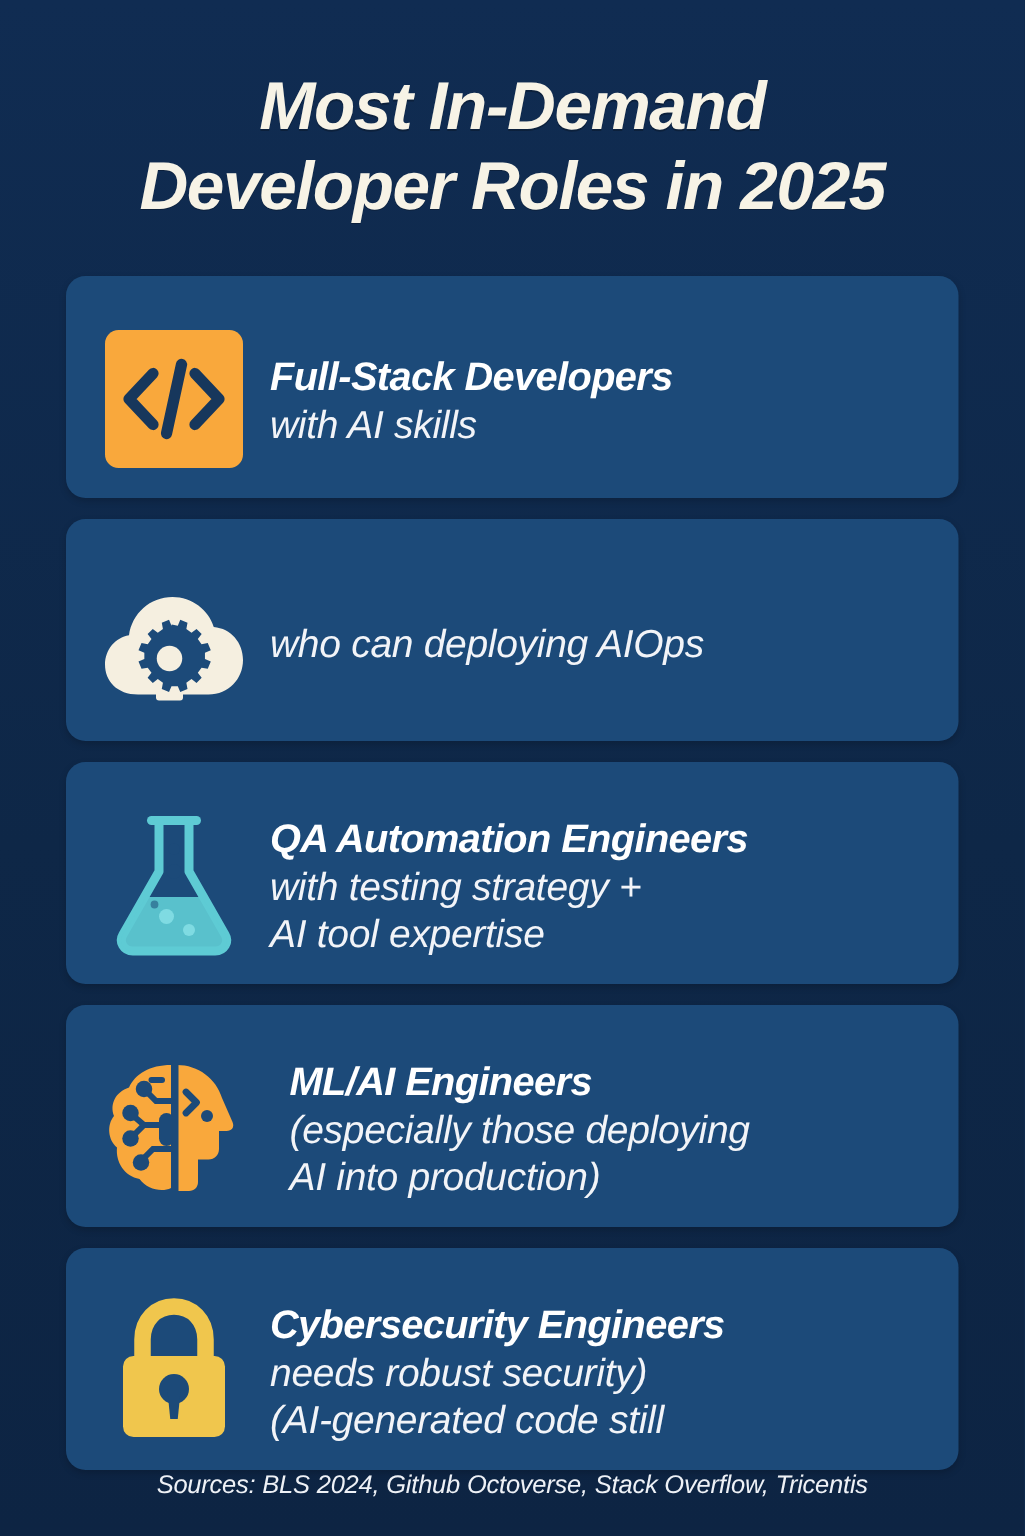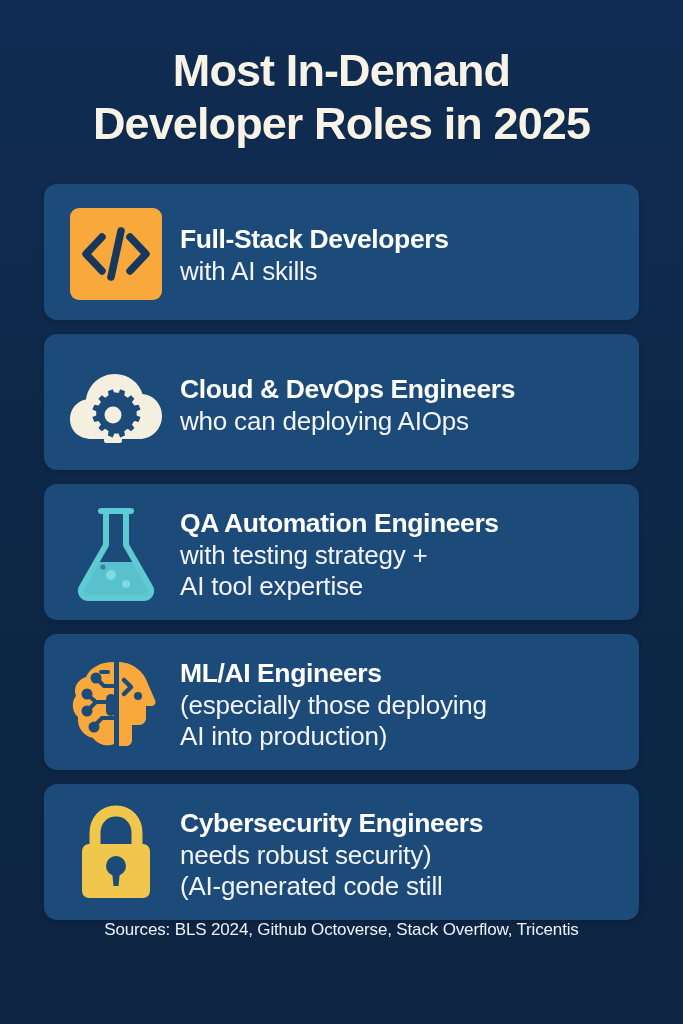--- a/index.html
+++ b/index.html
@@ -8,20 +8,21 @@
     background:#0f2a4e;
     font-family:"Liberation Sans", sans-serif;
     overflow:hidden;
   }
   .poster {
     position:relative;
     width:683px; height:1024px;
     background:linear-gradient(180deg,#102c52 0%,#0e2747 55%,#0d2443 100%);
     display:flex; flex-direction:column;
     align-items:center;
+    font-style:italic;
   }
 
   
   .title-block {
     width:100%;
     padding-top:44px;
     text-align:center;
   }
   .title-line {
     display:block;
@@ -39,21 +40,21 @@
     margin-top:34px;
     display:flex;
     flex-direction:column;
     gap:14px;
   }
   .card {
     background:#1c4a79;
     border-radius:13px;
     display:flex;
     align-items:center;
-    padding:20px 20px 16px 22px;
+    padding:32px 20px 16px 22px;
     box-shadow:0 2px 5px rgba(0,0,0,0.18);
   }
   .card-icon {
     width:100px;
     min-width:100px;
     height:100px;
     display:flex;
     align-items:center;
     justify-content:center;
   }
@@ -71,21 +72,21 @@
     font-size:26px;
     font-weight:normal;
     line-height:29px;
     letter-spacing:-0.2px;
     margin-top:2px;
     white-space:nowrap;
   }
   .card-h1 { min-height:108px; }
   .card-h2 { min-height:106px; }
   .card-h3 { min-height:132px; }
-  .card-h4 { min-height:132px; }
+  .card-h4 { min-height:132px;gap:13px; }
   .card-h5 { min-height:132px; }
 
   
   .footer {
     color:#eef1f6;
     font-size:17px;
     letter-spacing:-0.15px;
     text-align:center;
     width:100%;
   }
@@ -140,21 +141,20 @@
                      C62 13 73 21.5 76.5 33
                      C88 34 96 43.5 96 55
                      C96 67.5 86.5 78 73 78 Z" fill="#f5efe0"></path>
             <rect x="38" y="72" width="18" height="10" rx="2" fill="#f5efe0"></rect>
           </g>
 
           <g fill="none" stroke="#f5efe0" stroke-width="0"></g>
         </svg>
       </div>
       <div class="card-text">
-        <div class="card-heading">Cloud &amp; DevOps Engineers</div>
         <div class="card-sub">who can deploying AIOps</div>
       </div>
     </div>
 
     <div class="card card-h3">
       <div class="card-icon">
         <svg width="86" height="100" viewBox="0 0 86 100" aria-hidden="true">
           <g stroke="#5ecbd4" stroke-width="6" stroke-linecap="round" stroke-linejoin="round" fill="none">
             <line x1="28" y1="7" x2="58" y2="7"></line>
             <path d="M33 7 L33 41 L9 83 C6 88 9.5 94 15.5 94 L70.5 94 C76.5 94 80 88 77 83 L53 41 L53 7"></path>

